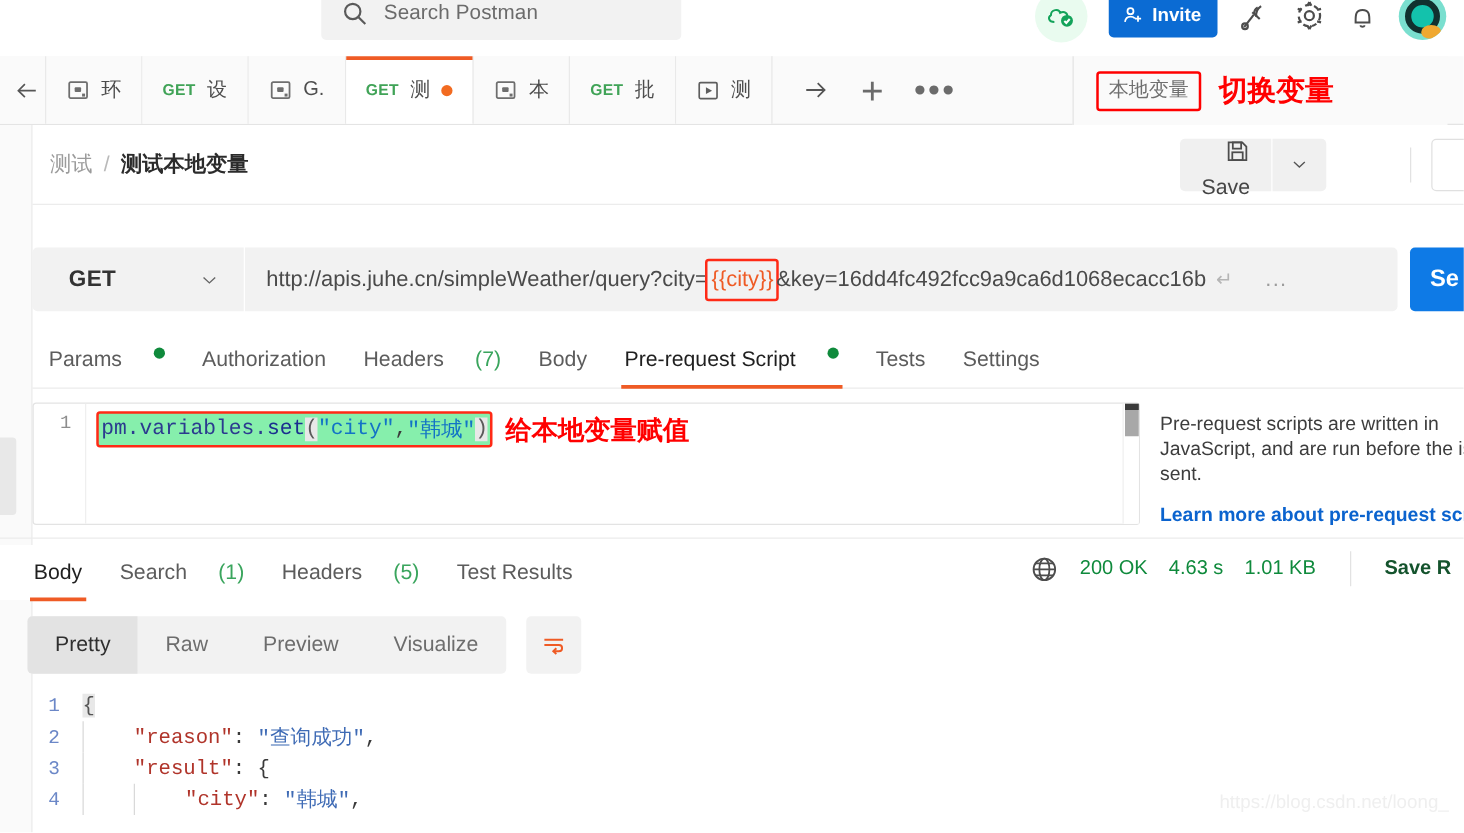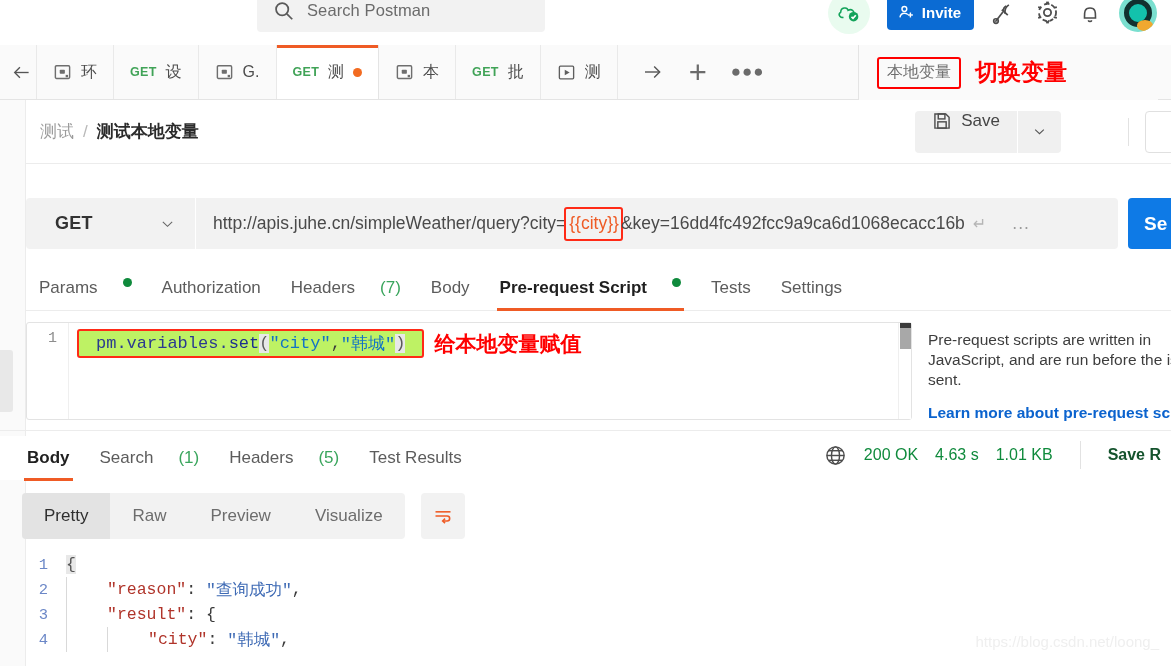--- a/index.html
+++ b/index.html
@@ -110,23 +110,24 @@
   }
   .crumb { padding-left:40px; display:flex; align-items:center; gap:9px; font-size:17px;}
   .crumb .c1 { color:#9b9b9b; }
   .crumb .sep { color:#b9b9b9; }
   .crumb .c2 { color:#2b2b2b; font-weight:bold; }
   .crumb-right {
     margin-left:auto; display:flex; align-items:center; padding-right:8px; gap:0;
   }
   .save-btn {
     background:#f0f0f0; border:none; border-radius:4px 0 0 4px;
-    height:42px; padding:0 17px; display:flex; align-items:flex-start; gap:9px;
+    height:42px; padding:0 17px; display:flex; align-items:flex-end; gap:9px;
     font-size:17px; color:#454545; cursor:pointer;
     font-family:"Liberation Sans", sans-serif;
+    flex-direction:column;
   }
   .save-caret {
     background:#f0f0f0; border:none; border-radius:0 4px 4px 0; margin-left:1px;
     height:42px; width:43px; display:flex; align-items:center; justify-content:center;
     cursor:pointer; color:#555;
   }
   .crumb-dots { padding:0 22px; cursor:pointer; }
   .crumb-edge {
     width:44px; height:42px; border:1px solid #e0e0e0; border-radius:4px;
     margin-left:6px; margin-right:-26px; background:#fff;
@@ -168,21 +169,21 @@
   
   .reqtabs {
     position:absolute; left:0; top:267px; width:1171px; height:44px;
     display:flex; align-items:flex-end; gap:0; padding-left:24px;
     border-bottom:1px solid #ececec; background:#fff;
   }
   .rtab {
     position:relative; padding:0 15px 12px; font-size:17px; color:#5c5c5c;
     cursor:pointer; display:flex; align-items:flex-start; gap:25px; white-space:nowrap;
   }
-  .rtab.active { color:#1f1f1f; font-weight:bold; }
+  .rtab.active { color:#1f1f1f; font-weight:normal; }
   .rtab.active::after {
     content:""; position:absolute; left:12px; right:12px; bottom:-1px; height:3px;
     background:#ef5b25;
   }
   .gdot { width:9px; height:9px; border-radius:50%; background:#0f8a3c; }
   .cnt { color:#3aa55d; }
 
   
   .editor-wrap {
     position:absolute; left:26px; top:322px; width:886px; height:98px;
@@ -193,22 +194,22 @@
     width:42px; padding-top:7px; text-align:right; padding-right:11px;
     color:#8d8d8d; font-size:15px; font-family:"Liberation Mono", monospace;
     border-right:1px solid #efefef;
   }
   .code-area { flex:1; padding-top:6px; padding-left:8px; position:relative; }
   .code-line {
     display:inline-flex; align-items:center;
     font-family:"Liberation Mono", monospace; font-size:17px; white-space:pre;
   }
   .codebox {
-    border:2px solid #ff2a16; border-radius:3px; padding:1px 17px;
-    display:inline-flex; align-items:center; background:#bef264;
+    border:2px solid #ff2a16; border-radius:3px; padding:1px 2px;
+    display:inline-flex; align-items:center; background:#86efac;
   }
   .c-obj { color:#2b3a8f; }
   .c-fn { color:#1b2f8f; font-weight:normal; }
   .c-paren { color:#5a5a5a; background:#e8e8e8; }
   .c-paren2 { color:#5a5a5a; background:#e8e8e8; }
   .c-str { color:#1273c6; }
   .code-note { color:#ff0000; font-size:21px; font-weight:bold; margin-left:10px;
                font-family:"Liberation Sans", sans-serif; }
   .ed-scroll {
     position:absolute; right:0px; top:0; width:13px; height:96px; background:#fff;

